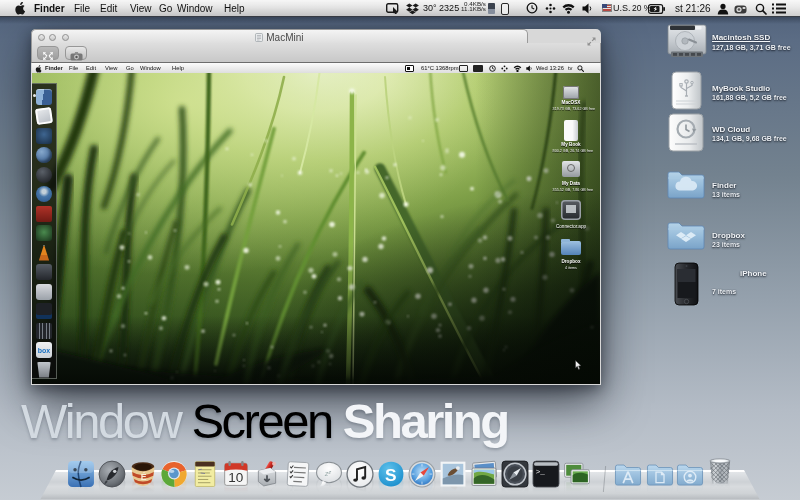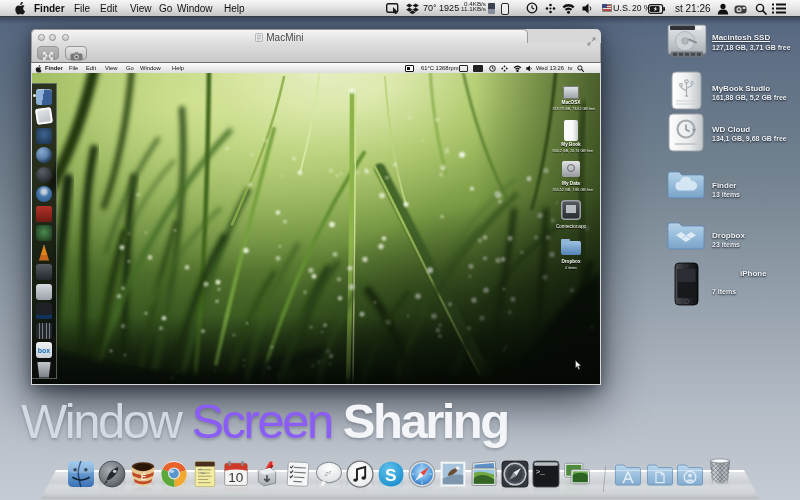--- a/index.html
+++ b/index.html
@@ -117,21 +117,21 @@
   <div class="mitem" style="left:177px;">Window</div>
   <div class="mitem" style="left:224px;">Help</div>
 
   <svg class="abs" style="left:386px;top:3px;" width="14" height="11" viewBox="0 0 14 11">
       <rect x="0.7" y="0.7" width="11" height="8.6" rx="1.5" fill="none" stroke="#1a1a1a" stroke-width="1.4"></rect>
       <path d="M7,4 L12,9 L9.6,9 L11,11 L9,11 L8,9.4 L7,10.6 Z" fill="#1a1a1a"></path>
     </svg>
   <svg class="abs" style="left:406px;top:3px;" width="13" height="12" viewBox="0 0 13 12">
       <path d="M3.3,0.4 L6.5,2.5 L3.3,4.6 L0.1,2.5 Z M9.7,0.4 L12.9,2.5 L9.7,4.6 L6.5,2.5 Z M3.3,4.6 L6.5,6.7 L3.3,8.8 L0.1,6.7 Z M9.7,4.6 L12.9,6.7 L9.7,8.8 L6.5,6.7 Z M3.3,9.2 L6.5,7.4 L9.7,9.2 L6.5,11.3 Z" fill="#1c1c1c"></path>
     </svg>
-  <div class="mitem" style="left:423px;font-size:9px;">70° 1925</div>
+  <div class="mitem" style="left:423px;font-size:9px;">30° 2325</div>
   <div class="abs" style="left:461px;top:2px;font-size:8px;line-height:6.5px;color:#222;transform:scale(0.78);transform-origin:0 0;text-align:right;width:32px;">0.4KB/s<br>11.1KB/s</div>
   <div class="abs" style="left:488px;top:3px;width:7px;height:11px;background:linear-gradient(180deg,#3d4450 55%,#8a93a2 55%);border-radius:1px;"></div>
   <div class="abs" style="left:501px;top:2.5px;width:8px;height:12px;border:1.3px solid #2a2a2a;border-radius:2px;background:#f4f4f4;"></div>
   <svg class="abs" style="left:526px;top:2px;" width="12" height="12" viewBox="0 0 12 12">
       <circle cx="6" cy="6" r="4.8" fill="none" stroke="#111" stroke-width="1.3"></circle>
       <path d="M6,3.2 L6,6 L8.2,7" stroke="#111" stroke-width="1.1" fill="none"></path>
     </svg>
   <svg class="abs" style="left:545px;top:3px;" width="11" height="11" viewBox="0 0 11 11">
       <circle cx="5.5" cy="2" r="1.3" fill="#111"></circle>
       <circle cx="5.5" cy="9" r="1.3" fill="#111"></circle>
@@ -626,21 +626,21 @@
     <rect x="1" y="1" width="23" height="42" rx="4" fill="url(#iphg)" stroke="#000" stroke-width="0.8"></rect>
     <rect x="3.5" y="7" width="18" height="29" fill="#17191d"></rect>
     <rect x="3.5" y="7" width="18" height="13" fill="#2a2d33"></rect>
     <circle cx="12.5" cy="39.5" r="2.2" fill="none" stroke="#4e5257" stroke-width="0.8"></circle>
     <circle cx="12.5" cy="4" r="1" fill="#3c4046"></circle>
   </svg>
   <div class="hlbl" style="left:712px;top:269px;margin-left:28px;">iPhone</div>
   <div class="hlb2" style="left:712px;top:288px;">7 items</div>
 </div>
 
-<div id="caption"><span style="color:#d3dae1;">Window </span><span style="color:#8b5cf6;">Screen </span><b style="color:#f3f5f8;">Sharing</b></div>
+<div id="caption"><span style="color:#d3dae1;">Window </span><span style="color:#000000;">Screen </span><b style="color:#f3f5f8;">Sharing</b></div>
 
 <div id="shelf">
     <div id="shelfshape"></div>
   </div>
 <div id="dockicons">
 
   <svg class="dicon" style="left:68px;" width="26" height="26" viewBox="0 0 26 26">
     <linearGradient id="fin" x1="0" y1="0" x2="0" y2="1">
         <stop offset="0" stop-color="#8fc0ea"></stop>
         <stop offset="1" stop-color="#3a70b4"></stop>

